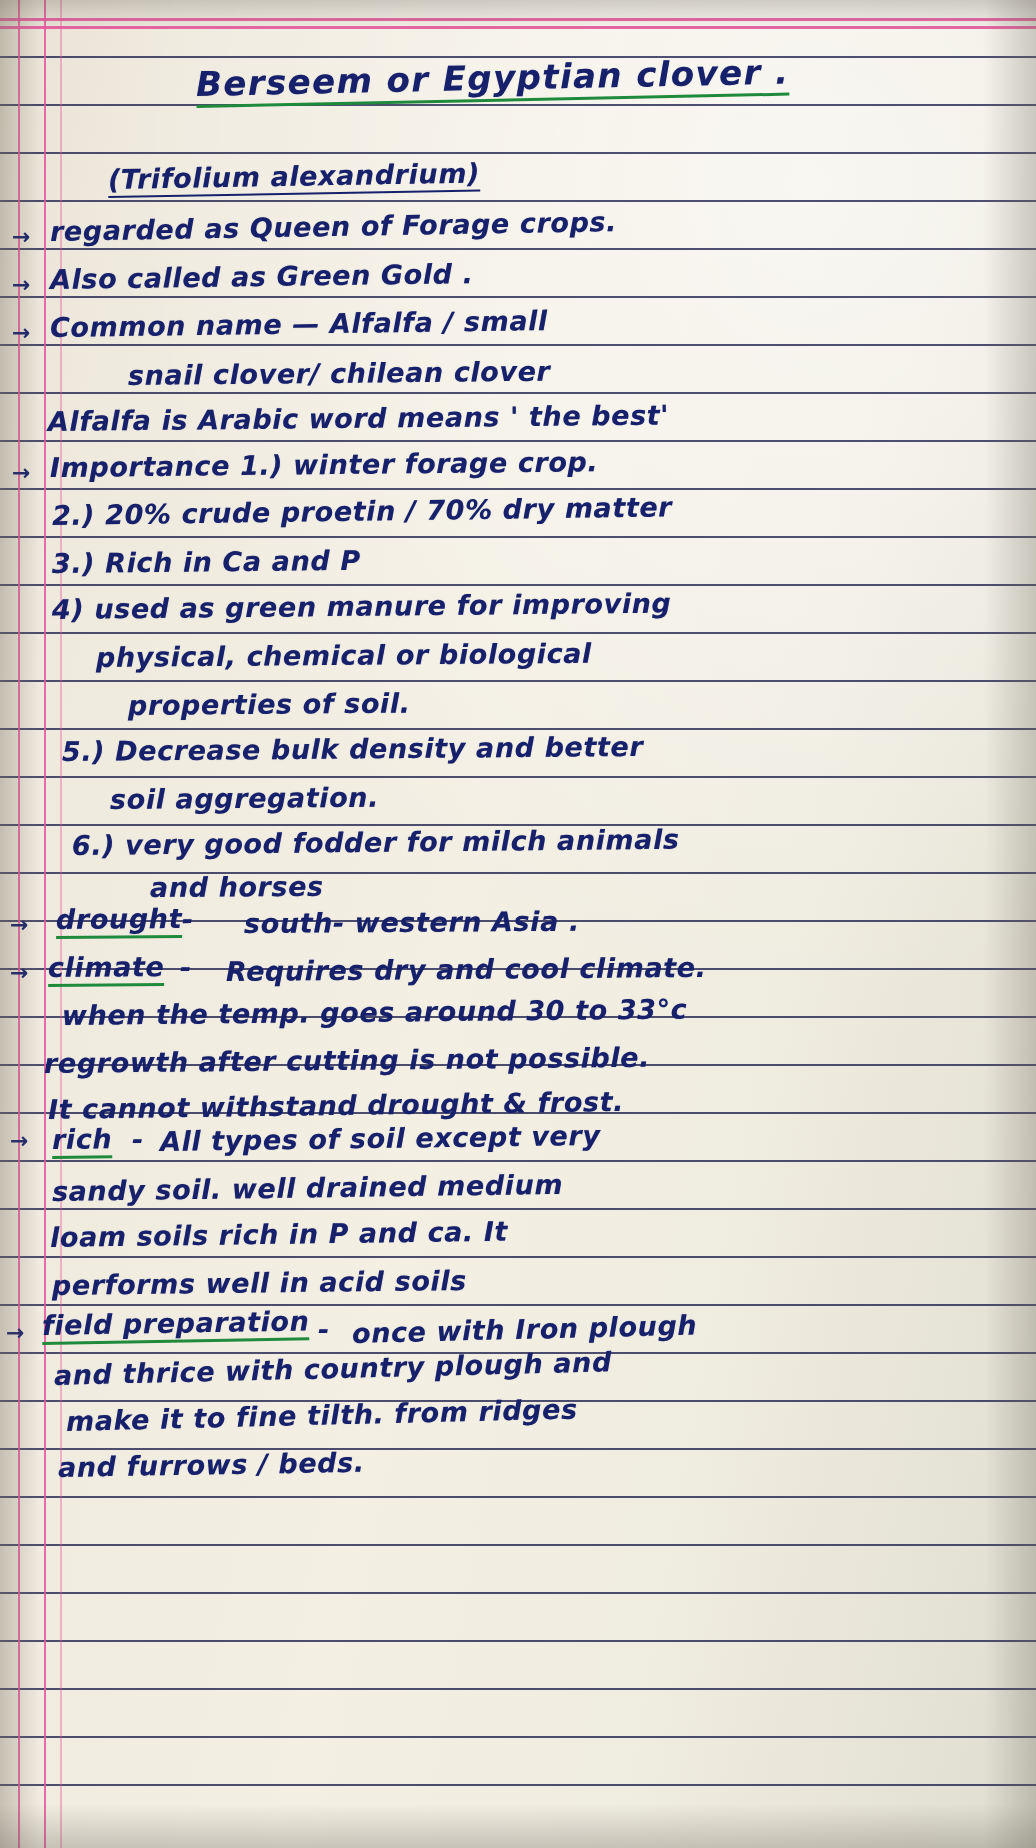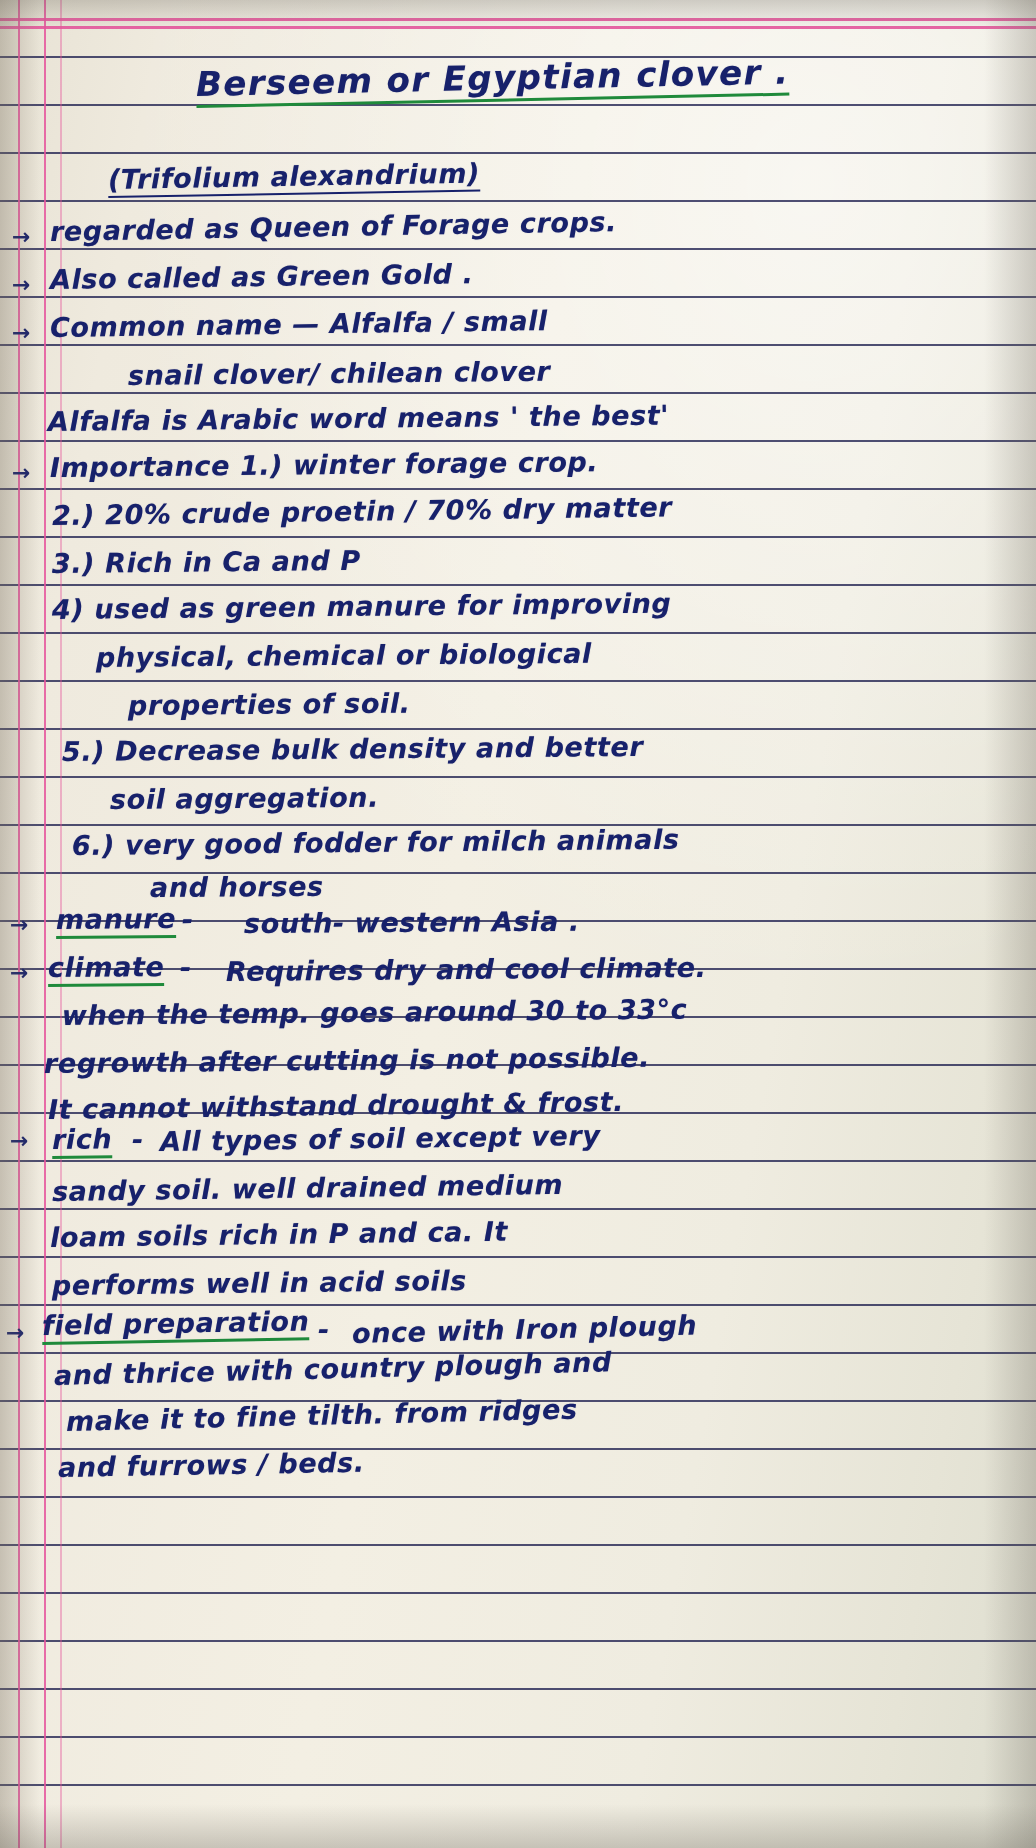--- a/index.html
+++ b/index.html
@@ -205,21 +205,21 @@
     <span class="hw line-txt" style="left:62px; top:736px; transform: rotate(-0.5deg);">5.) Decrease bulk density and better</span>
 
     <span class="hw line-txt" style="left:110px; top:784px; transform: rotate(-0.5deg);">soil aggregation.</span>
 
     <span class="hw line-txt" style="left:72px; top:830px; transform: rotate(-0.6deg);">6.) very good fodder for milch animals</span>
 
     <span class="hw line-txt" style="left:150px; top:872px; transform: rotate(-0.4deg);">and horses</span>
 
     <span class="arrow" style="left:10px; top:912px;">→</span>
     <span class="hw line-txt" style="left:56px; top:904px; transform: rotate(-0.5deg);">
-      <span class="u-green">manure</span>
+      <span class="u-green">drought</span>
     </span>
     <span class="hw line-txt" style="left:182px; top:904px; transform: rotate(-0.5deg);">-</span>
     <span class="hw line-txt" style="left:244px; top:908px; transform: rotate(-0.4deg);">south- western Asia .</span>
 
     <span class="arrow" style="left:10px; top:960px;">→</span>
     <span class="hw line-txt" style="left:48px; top:952px; transform: rotate(-0.5deg);">
       <span class="u-green">climate</span>
     </span>
     <span class="hw line-txt" style="left:180px; top:952px;">-</span>
     <span class="hw line-txt" style="left:226px; top:956px; transform: rotate(-0.5deg);">Requires dry and cool climate.</span>

